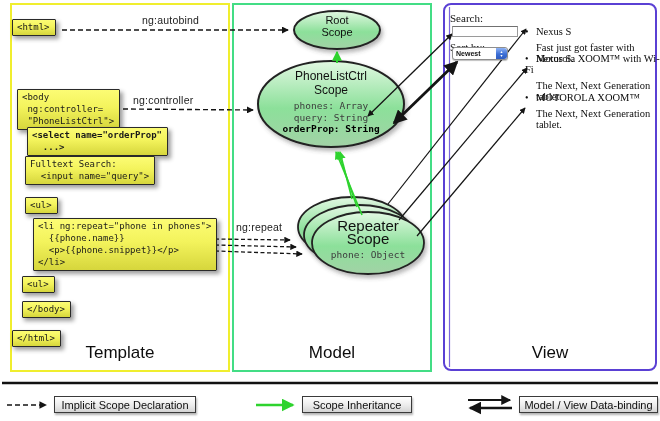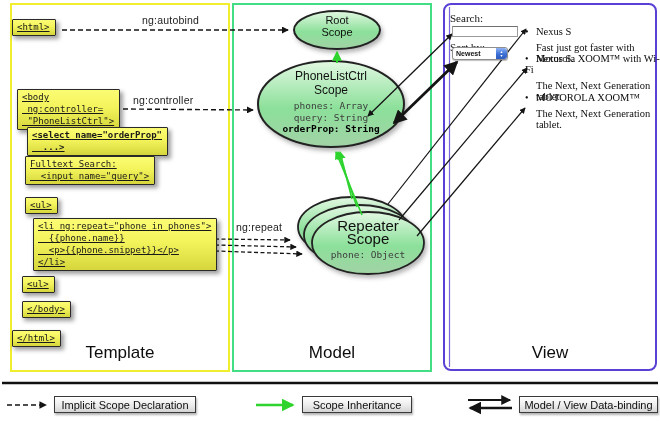--- a/index.html
+++ b/index.html
@@ -9,21 +9,20 @@
 
   
   .code{
     position:absolute;z-index:2;
     font-family:"DejaVu Sans Mono","Liberation Mono",monospace;
     font-size:9px;line-height:12px;white-space:pre;color:#191919;
     background:linear-gradient(180deg,#fcfc74 0%,#f3f35c 45%,#d6d63c 100%);
     border:1.5px solid #2a2a2a;border-radius:1px;
     box-shadow:2.5px 3px 4px rgba(40,40,40,.45);
     padding:1px 5px 2px 4px;
-    text-decoration:underline;
   }
   .code.bold{font-weight:bold;}
 
   
   .nglabel{
     position:absolute;z-index:2;
     font-family:Liberation Sans, sans-serif;
     font-size:10.5px;font-weight:500;color:#222;letter-spacing:.2px;white-space:pre;
   }
 

